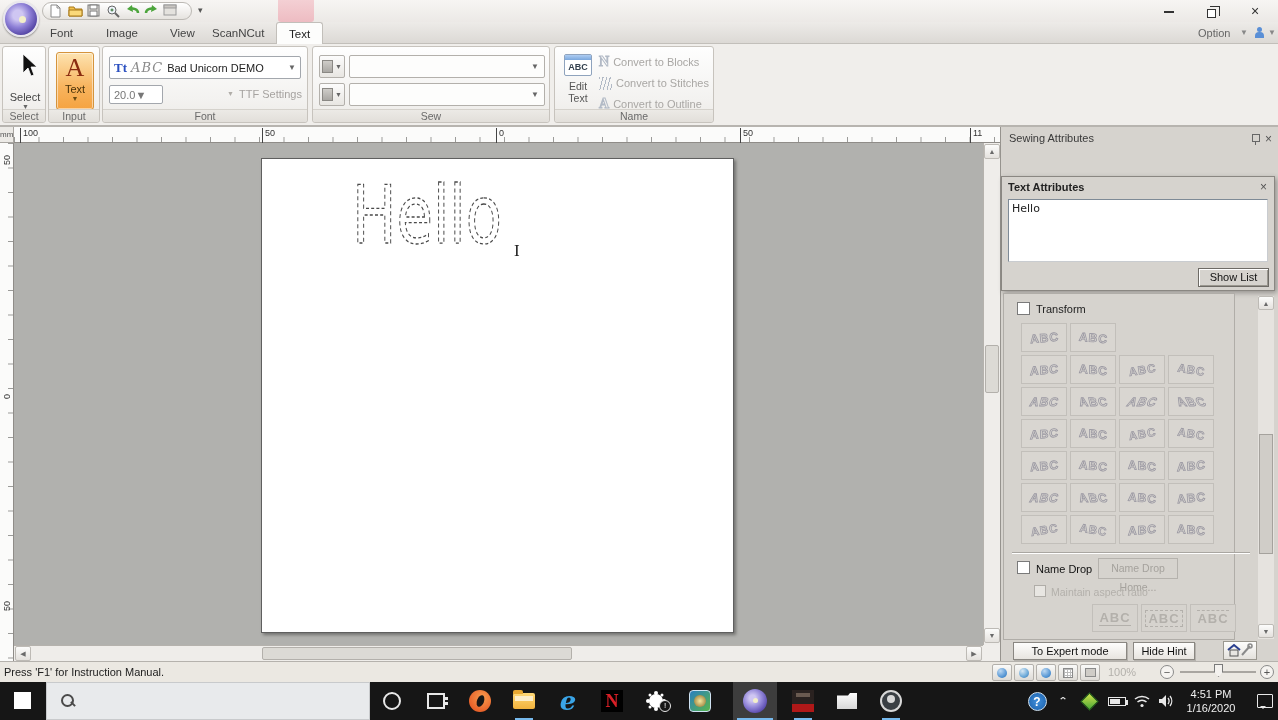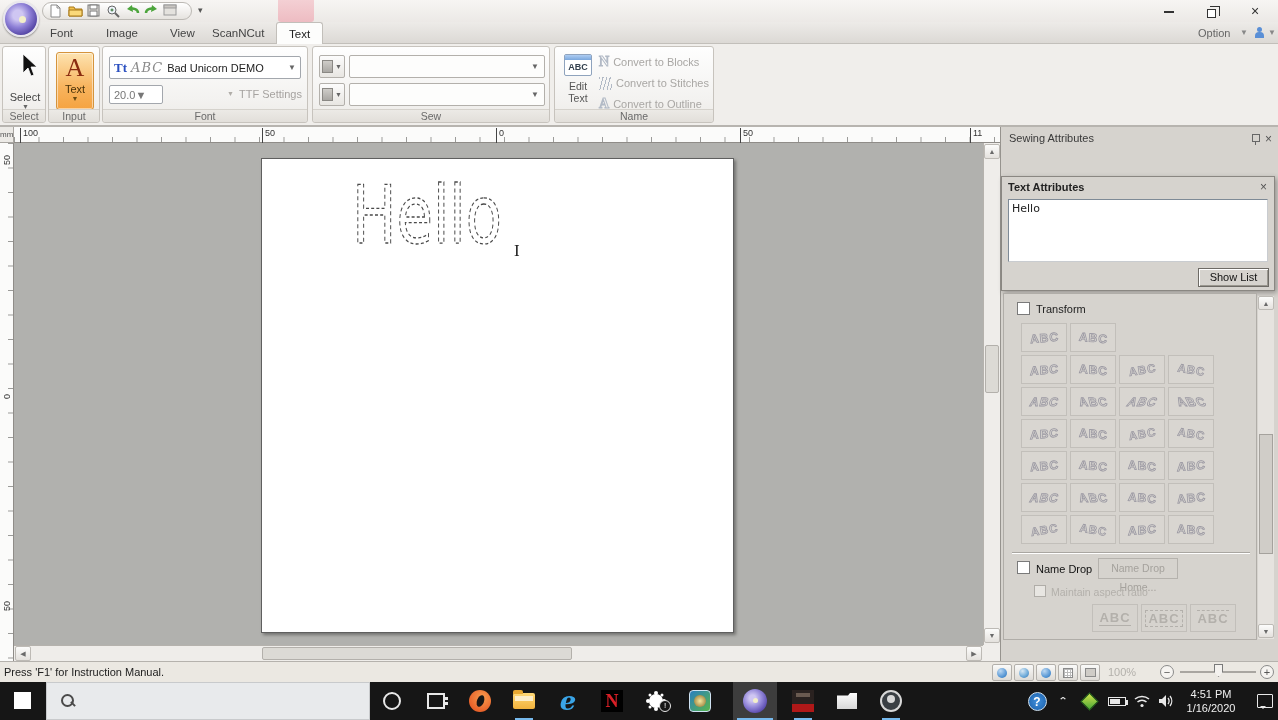--- a/index.html
+++ b/index.html
@@ -130,21 +130,21 @@
   #ta-window { position:absolute; left:0; top:49px; width:274px; height:115px; background:#d6d3ce; border:1px solid #8a8782;
     box-shadow:2px 2px 5px rgba(0,0,0,.3); }
   #ta-title { position:absolute; left:6px; top:4px; font-weight:bold; color:#222; }
   #ta-close { position:absolute; left:258px; top:3px; color:#555; font-size:12px; }
   #ta-input { position:absolute; left:6px; top:22px; width:260px; height:63px; background:#fff; border:1px solid #7e8a96;
     border-right-color:#c9ccd0; border-bottom-color:#c9ccd0; font-family:"DejaVu Sans",sans-serif; font-size:11px;
     color:#222; padding:2px 3px; resize:none; overflow:hidden; }
   #show-list { position:absolute; left:196px; top:91px; width:71px; height:19px; background:#d6d3ce;
     border:1px solid #6e6b66; box-shadow:inset 1px 1px 0 #fff, inset -1px -1px 0 #9a978f; text-align:center; line-height:17px; color:#111; }
 
-  #attr-box { position:absolute; left:2px; top:166px; width:254px; height:347px; background:#d6d3ce; border:1px solid #b0ada8; }
+  #attr-box { position:absolute; left:2px; top:166px; width:232px; height:347px; background:#d6d3ce; border:1px solid #b0ada8; }
   .cb { position:absolute; width:13px; height:13px; background:#fff; border:1px solid #7a7a7a; }
   .cb.dis { border-color:#b0ada8; background:#e8e6e2; }
   #transform-label { position:absolute; left:32px; top:9px; color:#222; }
   #tgrid { position:absolute; left:17px; top:29px; width:196px; display:grid; grid-template-columns:repeat(4,46px); grid-auto-rows:29px; gap:3px; }
   .tbtn { background:#d9d6d1; border:1px solid #c2bfba; display:flex; align-items:center; justify-content:center; overflow:hidden; }
   .tbtn span { font-size:12px; color:transparent; -webkit-text-stroke:0.8px #9a98a2; font-weight:bold; letter-spacing:1px; }
   .tbtn.hidden { visibility:hidden; }
   .tg1 span{transform:rotate(-5deg);} .tg2 span{transform:rotate(5deg);}
   .tg3 span{transform:skewX(-14deg);} .tg4 span{transform:skewX(14deg);}
   .tg5 span{transform:rotate(-9deg) scale(.95);} .tg6 span{transform:rotate(9deg) scale(.95);}
@@ -572,20 +572,32 @@
           <span>ABC</span>
         </div>
       <div class="abc-dis" id="abc2">
           <span>ABC</span>
         </div>
       <div class="abc-dis" id="abc3">
           <span>ABC</span>
         </div>
     </div>
 
+    <div id="panel-footer">
+      <div class="footbtn" id="expert-btn">To Expert mode</div>
+      <div class="footbtn" id="hidehint-btn">Hide Hint</div>
+      <div id="homehelp-btn">
+        <svg width="30" height="16">
+          <path d="M4 8 10 3l6 5" fill="none" stroke="#2a3f8f" stroke-width="2"></path>
+          <rect x="6" y="8" width="8" height="6" fill="#e8e6e2" stroke="#555"></rect>
+          <line x1="18" y1="13" x2="26" y2="4" stroke="#8a8a8a" stroke-width="2"></line>
+          <circle cx="26" cy="4" r="2" fill="none" stroke="#8a8a8a" stroke-width="1.5"></circle>
+        </svg>
+      </div>
+    </div>
   </div>
 
   <div class="abs" id="statusbar">
     <span id="status-msg">Press 'F1' for Instruction Manual.</span>
     <div class="viewtg" style="left:992px">
         <span class="dotblue"></span>
       </div>
     <div class="viewtg" style="left:1014px">
         <span class="dotblue" style="background:radial-gradient(circle at 35% 30%,#d8e8f4,#6aa8d8 60%,#3a6ea8)"></span>
       </div>

